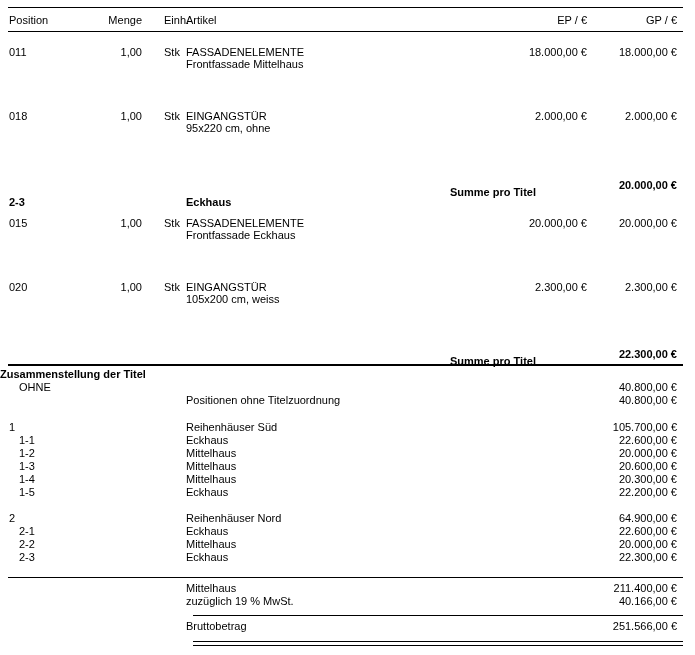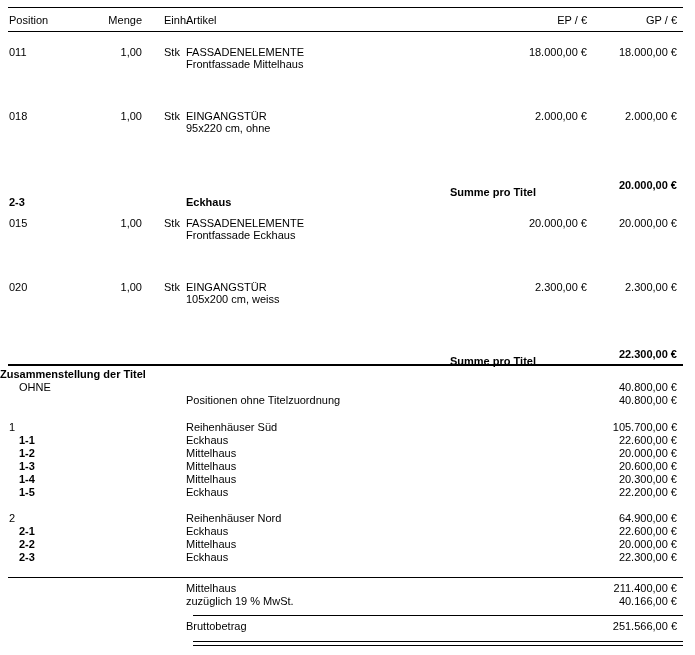--- a/index.html
+++ b/index.html
@@ -12,21 +12,21 @@
     font-family: "Liberation Sans", sans-serif;
     font-size: 11px;
     line-height: 12px;
     overflow: hidden;
   }
   .row { position: absolute; left: 0; width: 695px; }
   .row span, .row .art { position: absolute; white-space: nowrap; }
   .b { font-weight: bold; }
   
   .c-pos   { left: 9px; }
-  .c-pos.sub { left: 19px; font-weight: bold; }
+  .c-pos.sub { left: 19px; }
   .c-pos.ohne { left: 19px; }
   .c-menge { right: 553px; text-align: center; }
   .c-einh  { left: 164px; }
   .c-art   { left: 186px; }
   .c-ep    { right: 108px; }
   .c-gp    { right: 18px; }
   .c-sumlabel { left: 450px; margin-top: 7px; }
   .c-head  { left: 0; }
   .art div { white-space: nowrap; }
   

